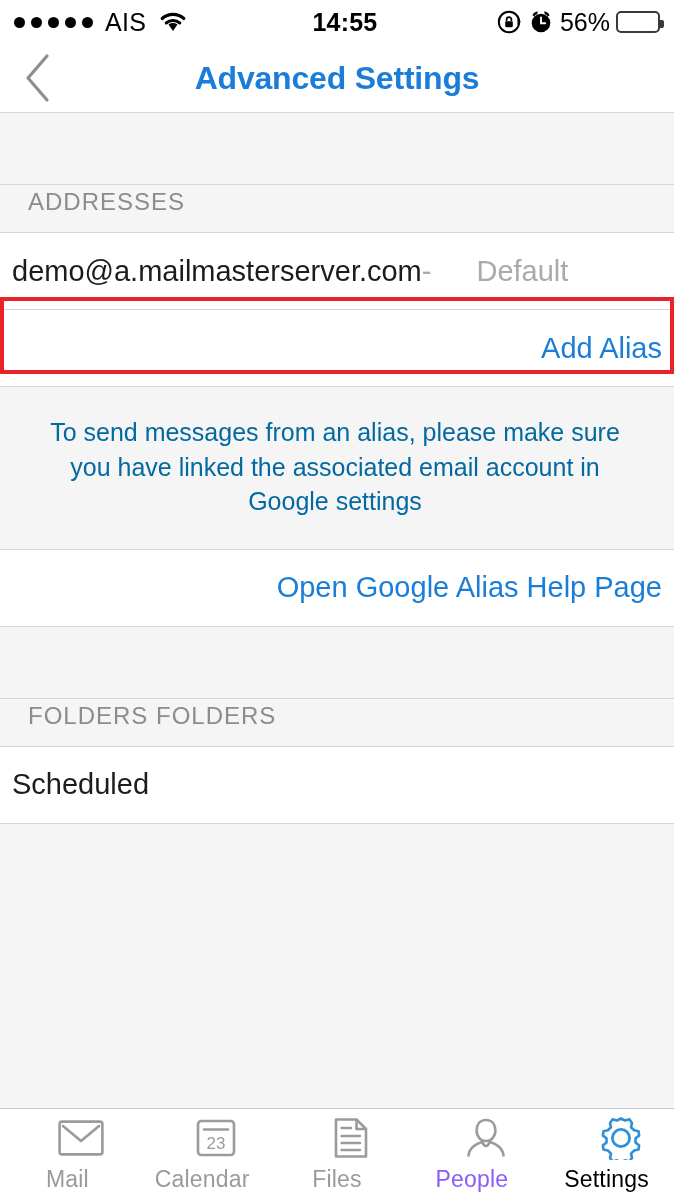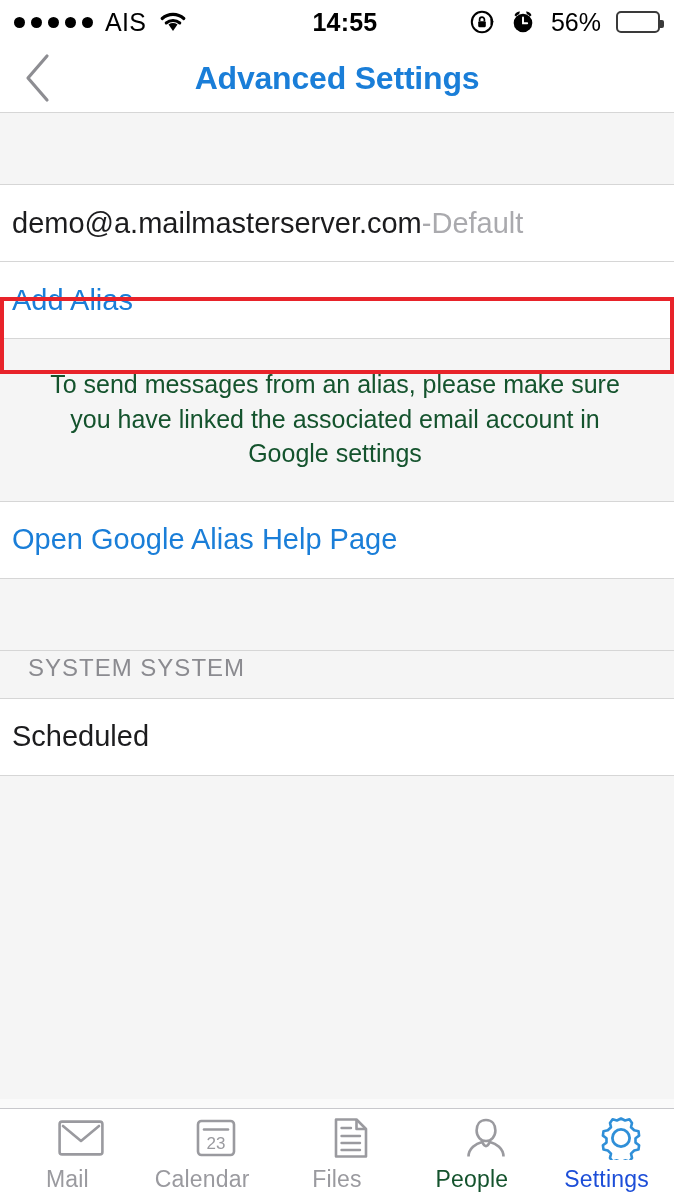--- a/index.html
+++ b/index.html
@@ -36,21 +36,21 @@
   }
   .sb-left { display: flex; align-items: center; gap: 8px; flex: 1; text-align: right; }
   .dots { display: flex; gap: 6px; align-items: center; }
   .dot { width: 11px; height: 11px; border-radius: 50%; background: #000; }
   .carrier { font-size: 25px; font-weight: 500; letter-spacing: .3px; margin-left: 4px;}
   .sb-center {
     position: absolute; left: 16px; right: 0; text-align: center;
     font-size: 25px; font-weight: 700; letter-spacing: .2px;
   }
   .sb-right {
-    display: flex; align-items: center; gap: 15px; flex: 1;
+    display: flex; align-items: center; gap: 6px; flex: 1;
     justify-content: flex-end; position: relative; z-index: 2;
   }
   .batt-pct { font-size: 25px; font-weight: 500; }
   .batt {
     width: 44px; height: 22px;
     border: 2px solid #3a3a3a; border-radius: 5px;
     position: relative; padding: 2px;
   }
   .batt::after {
     content: ""; position: absolute; right: -6px; top: 7px;
@@ -103,33 +103,33 @@
 
   .row {
     background: #ffffff;
     min-height: 77px;
     display: flex; align-items: center;
     padding: 0 12px;
     border-bottom: 1px solid #d6d6d6;
     font-size: 29px;
     color: #1c1c1e;
   }
-  .row-center { justify-content: flex-start; }
+  .row-center { justify-content: flex-end; }
   .row-link { color: #1a7ed8; font-size: 29px; }
   .addr-main { color: #1c1c1e; }
-  .addr-sub { color: #aaaaae; }
+  .addr-sub { color: #aaaaae; margin-left: 45px; }
   .addr-dash { color: #aaaaae; }
 
   .footnote {
     background: #f5f5f5;
     padding: 28px 40px 30px 36px;
     text-align: center;
     font-size: 25px;
     line-height: 1.38;
-    color: #14532d;
+    color: #0369a1;
     border-bottom: 1px solid #d6d6d6;
   }
 
   .filler {
     background: #f5f5f5;
     height: 323px;
   }
 
   
   .hl-box {
@@ -280,39 +280,40 @@
           <path d="M26 4 L7 26 L26 48" fill="none" stroke="#8d8d92" stroke-width="3.2" stroke-linecap="round" stroke-linejoin="round"></path>
         </svg>
       </span>
     </div>
     <div class="nav-title" style="color: rgb(26, 126, 216);">Advanced Settings</div>
   </div>
 
   <div class="content">
 
     <div class="group-gap"></div>
+    <div class="section-header">ADDRESSES</div>
 
     <div class="row">
       <span class="addr-main">demo@a.mailmasterserver.com</span>
         <span class="addr-dash"> - </span>
         <span class="addr-sub">Default</span>
     </div>
 
     <div class="row row-center">
       <span class="row-link">Add Alias</span>
     </div>
 
     <div class="footnote">To send messages from an alias, please make sure you have linked the associated email account in Google settings</div>
 
     <div class="row row-center">
       <span class="row-link">Open Google Alias Help Page</span>
     </div>
 
     <div class="group-gap"></div>
-    <div class="section-header">SYSTEM SYSTEM</div>
+    <div class="section-header">FOLDERS FOLDERS</div>
 
     <div class="row">
       <span>Scheduled</span>
     </div>
 
     <div class="filler"></div>
   </div>
 
   <div class="hl-box" style="border-color: rgb(232, 35, 42);"></div>
 
@@ -353,34 +354,34 @@
       <span class="tab-label" style="color: rgb(154, 154, 159);">Files</span>
     </div>
 
     <div class="tab">
       <span class="tab-icon">
         <svg width="42" height="42" viewBox="0 0 42 42">
           <path d="M21 3 c6.2 0 9.4 4.6 9.4 10.6 c0 6 -4.2 10.4 -9.4 10.4 c-5.2 0 -9.4 -4.4 -9.4 -10.4 C11.6 7.6 14.8 3 21 3 Z" fill="none" stroke="#9a9a9f" stroke-width="2.6"></path>
           <path d="M3.5 39.5 c0 -8 7.5 -13.2 13.6 -14.6 c1.4 2.8 2.6 4.2 3.9 4.2 c1.3 0 2.5 -1.4 3.9 -4.2 c6.1 1.4 13.6 6.6 13.6 14.6" fill="none" stroke="#9a9a9f" stroke-width="2.6" stroke-linejoin="round"></path>
         </svg>
       </span>
-      <span class="tab-label" style="color: #14532d;">People</span>
+      <span class="tab-label" style="color: #8b5cf6;">People</span>
     </div>
 
     <div class="tab active">
       <span class="tab-icon">
         <svg width="44" height="44" viewBox="0 0 44 44">
           <g fill="none" stroke="#2f8fd8" stroke-width="2.8" stroke-linejoin="round">
             <path d="M22 2.5
                      l4.1 2.0 l4.3 -1.2 l2.6 3.6 l-1.0 4.3 l3.2 3.1 l4.3 0.9 l0.6 4.4 l-3.6 2.6 l0 4.4
                      l3.6 2.6 l-0.6 4.4 l-4.3 0.9 l-3.2 3.1 l1.0 4.3 l-2.6 3.6 l-4.3 -1.2 l-4.1 2.0
                      l-4.1 -2.0 l-4.3 1.2 l-2.6 -3.6 l1.0 -4.3 l-3.2 -3.1 l-4.3 -0.9 l-0.6 -4.4
                      l3.6 -2.6 l0 -4.4 l-3.6 -2.6 l0.6 -4.4 l4.3 -0.9 l3.2 -3.1 l-1.0 -4.3 l2.6 -3.6
                      l4.3 1.2 Z" stroke-width="2.6"></path>
             <circle cx="22" cy="22" r="8.6"></circle>
           </g>
         </svg>
       </span>
-      <span class="tab-label" style="color: #1d4ed8;">Settings</span>
+      <span class="tab-label" style="color: #000000;">Settings</span>
     </div>
 
   </div>
 </div>
 
 </body></html>

